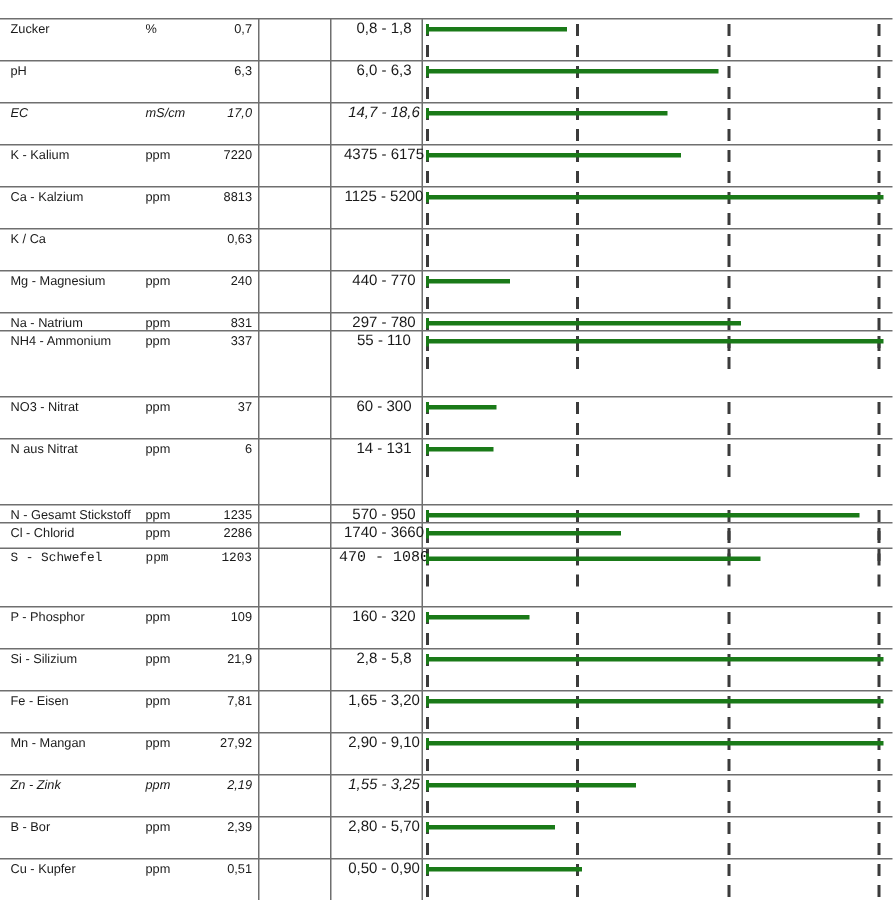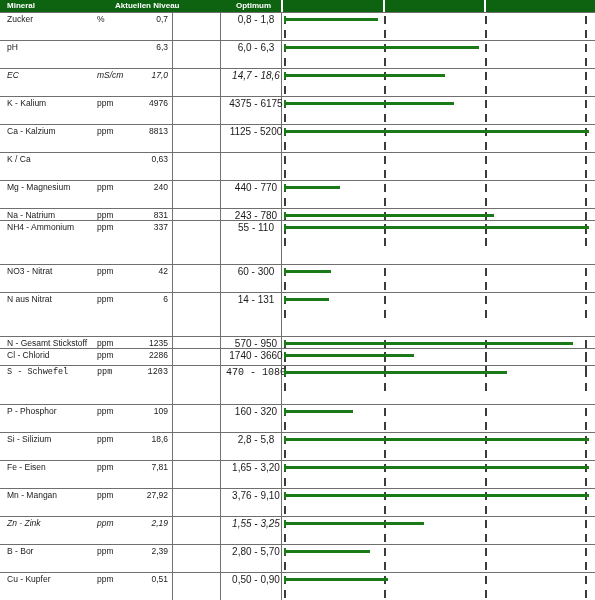--- a/index.html
+++ b/index.html
@@ -62,28 +62,20 @@
   }
   .bar-cap{
     position:absolute;width:2px;height:7px;background:#1a7a18;
   }
 </style>
 </head>
 <body>
 
 <div id="sheet">
 
-  <div class="hdr">
-    <div class="hdr-cell" style="left:7px;">Mineral</div>
-    <div class="hdr-cell" style="left:115px;">Aktuellen Niveau</div>
-    <div class="hdr-cell" style="left:236px;">Optimum</div>
-    <div class="hdr-gap" style="left:281px;"></div>
-    <div class="hdr-gap" style="left:383px;"></div>
-    <div class="hdr-gap" style="left:484px;"></div>
-  </div>
 
   <div class="vdiv" style="left:172px;top:12px;height:588px;"></div>
   <div class="vdiv" style="left:220px;top:12px;height:588px;"></div>
   <div class="vdiv" style="left:281px;top:12px;height:588px;"></div>
 
   <div id="rows">
       <div class="row" style="top: 12px;">
         <div class="row-line"></div>
         <div class="label">Zucker</div>
         <div class="unit">%</div>
@@ -131,21 +123,21 @@
         <div class="tick" style="left: 485px; top: 18px; height: 8px;"></div>
         <div class="tick edge" style="left: 585px; top: 4px; height: 8px;"></div>
         <div class="tick edge" style="left: 585px; top: 18px; height: 8px;"></div>
         <div class="bar-cap" style="left: 284px; top: 4px;"></div>
         <div class="bar" style="left: 285px; top: 6px; width: 160px; background: rgb(26, 122, 24);"></div>
       </div>
       <div class="row" style="top: 96px;">
         <div class="row-line"></div>
         <div class="label">K - Kalium</div>
         <div class="unit">ppm</div>
-        <div class="value">4976</div>
+        <div class="value">7220</div>
         <div class="optimum">4375 - 6175</div>
         <div class="tick edge" style="left: 284px; top: 4px; height: 8px;"></div>
         <div class="tick edge" style="left: 284px; top: 18px; height: 8px;"></div>
         <div class="tick" style="left: 384px; top: 4px; height: 8px;"></div>
         <div class="tick" style="left: 384px; top: 18px; height: 8px;"></div>
         <div class="tick" style="left: 485px; top: 4px; height: 8px;"></div>
         <div class="tick" style="left: 485px; top: 18px; height: 8px;"></div>
         <div class="tick edge" style="left: 585px; top: 4px; height: 8px;"></div>
         <div class="tick edge" style="left: 585px; top: 18px; height: 8px;"></div>
         <div class="bar-cap" style="left: 284px; top: 4px;"></div>
@@ -198,21 +190,21 @@
         <div class="tick edge" style="left: 585px; top: 4px; height: 8px;"></div>
         <div class="tick edge" style="left: 585px; top: 18px; height: 8px;"></div>
         <div class="bar-cap" style="left: 284px; top: 4px;"></div>
         <div class="bar" style="left: 285px; top: 6px; width: 55px; background: rgb(26, 122, 24);"></div>
       </div>
       <div class="row" style="top: 208px;">
         <div class="row-line"></div>
         <div class="label">Na - Natrium</div>
         <div class="unit">ppm</div>
         <div class="value">831</div>
-        <div class="optimum">243 - 780</div>
+        <div class="optimum">297 - 780</div>
         <div class="tick edge" style="left: 284px; top: 4px; height: 8px;"></div>
         <div class="tick edge" style="left: 284px; top: 18px; height: 8px;"></div>
         <div class="tick" style="left: 384px; top: 4px; height: 8px;"></div>
         <div class="tick" style="left: 384px; top: 18px; height: 8px;"></div>
         <div class="tick" style="left: 485px; top: 4px; height: 8px;"></div>
         <div class="tick" style="left: 485px; top: 18px; height: 8px;"></div>
         <div class="tick edge" style="left: 585px; top: 4px; height: 8px;"></div>
         <div class="tick edge" style="left: 585px; top: 18px; height: 8px;"></div>
         <div class="bar-cap" style="left: 284px; top: 4px;"></div>
         <div class="bar" style="left: 285px; top: 6px; width: 209px; background: rgb(26, 122, 24);"></div>
@@ -231,21 +223,21 @@
         <div class="tick" style="left: 485px; top: 18px; height: 8px;"></div>
         <div class="tick edge" style="left: 585px; top: 4px; height: 8px;"></div>
         <div class="tick edge" style="left: 585px; top: 18px; height: 8px;"></div>
         <div class="bar-cap" style="left: 284px; top: 4px;"></div>
         <div class="bar" style="left: 285px; top: 6px; width: 304px; background: rgb(26, 122, 24);"></div>
       </div>
       <div class="row" style="top: 264px;">
         <div class="row-line"></div>
         <div class="label">NO3 - Nitrat</div>
         <div class="unit">ppm</div>
-        <div class="value">42</div>
+        <div class="value">37</div>
         <div class="optimum">60 - 300</div>
         <div class="tick edge" style="left: 284px; top: 4px; height: 8px;"></div>
         <div class="tick edge" style="left: 284px; top: 18px; height: 8px;"></div>
         <div class="tick" style="left: 384px; top: 4px; height: 8px;"></div>
         <div class="tick" style="left: 384px; top: 18px; height: 8px;"></div>
         <div class="tick" style="left: 485px; top: 4px; height: 8px;"></div>
         <div class="tick" style="left: 485px; top: 18px; height: 8px;"></div>
         <div class="tick edge" style="left: 585px; top: 4px; height: 8px;"></div>
         <div class="tick edge" style="left: 585px; top: 18px; height: 8px;"></div>
         <div class="bar-cap" style="left: 284px; top: 4px;"></div>
@@ -333,21 +325,21 @@
         <div class="tick" style="left: 485px; top: 18px; height: 8px;"></div>
         <div class="tick edge" style="left: 585px; top: 4px; height: 8px;"></div>
         <div class="tick edge" style="left: 585px; top: 18px; height: 8px;"></div>
         <div class="bar-cap" style="left: 284px; top: 4px;"></div>
         <div class="bar" style="left: 285px; top: 6px; width: 68px; background: rgb(26, 122, 24);"></div>
       </div>
       <div class="row" style="top: 432px;">
         <div class="row-line"></div>
         <div class="label">Si - Silizium</div>
         <div class="unit">ppm</div>
-        <div class="value">18,6</div>
+        <div class="value">21,9</div>
         <div class="optimum">2,8 - 5,8</div>
         <div class="tick edge" style="left: 284px; top: 4px; height: 8px;"></div>
         <div class="tick edge" style="left: 284px; top: 18px; height: 8px;"></div>
         <div class="tick" style="left: 384px; top: 4px; height: 8px;"></div>
         <div class="tick" style="left: 384px; top: 18px; height: 8px;"></div>
         <div class="tick" style="left: 485px; top: 4px; height: 8px;"></div>
         <div class="tick" style="left: 485px; top: 18px; height: 8px;"></div>
         <div class="tick edge" style="left: 585px; top: 4px; height: 8px;"></div>
         <div class="tick edge" style="left: 585px; top: 18px; height: 8px;"></div>
         <div class="bar-cap" style="left: 284px; top: 4px;"></div>
@@ -368,21 +360,21 @@
         <div class="tick edge" style="left: 585px; top: 4px; height: 8px;"></div>
         <div class="tick edge" style="left: 585px; top: 18px; height: 8px;"></div>
         <div class="bar-cap" style="left: 284px; top: 4px;"></div>
         <div class="bar" style="left: 285px; top: 6px; width: 304px; background: rgb(26, 122, 24);"></div>
       </div>
       <div class="row" style="top: 488px;">
         <div class="row-line"></div>
         <div class="label">Mn - Mangan</div>
         <div class="unit">ppm</div>
         <div class="value">27,92</div>
-        <div class="optimum">3,76 - 9,10</div>
+        <div class="optimum">2,90 - 9,10</div>
         <div class="tick edge" style="left: 284px; top: 4px; height: 8px;"></div>
         <div class="tick edge" style="left: 284px; top: 18px; height: 8px;"></div>
         <div class="tick" style="left: 384px; top: 4px; height: 8px;"></div>
         <div class="tick" style="left: 384px; top: 18px; height: 8px;"></div>
         <div class="tick" style="left: 485px; top: 4px; height: 8px;"></div>
         <div class="tick" style="left: 485px; top: 18px; height: 8px;"></div>
         <div class="tick edge" style="left: 585px; top: 4px; height: 8px;"></div>
         <div class="tick edge" style="left: 585px; top: 18px; height: 8px;"></div>
         <div class="bar-cap" style="left: 284px; top: 4px;"></div>
         <div class="bar" style="left: 285px; top: 6px; width: 304px; background: rgb(26, 122, 24);"></div>

